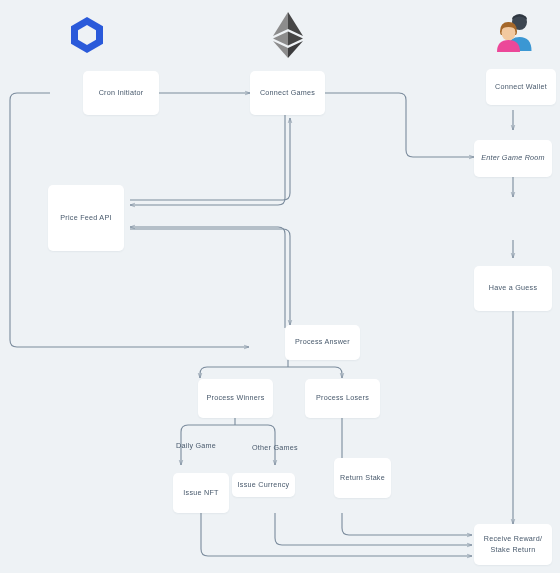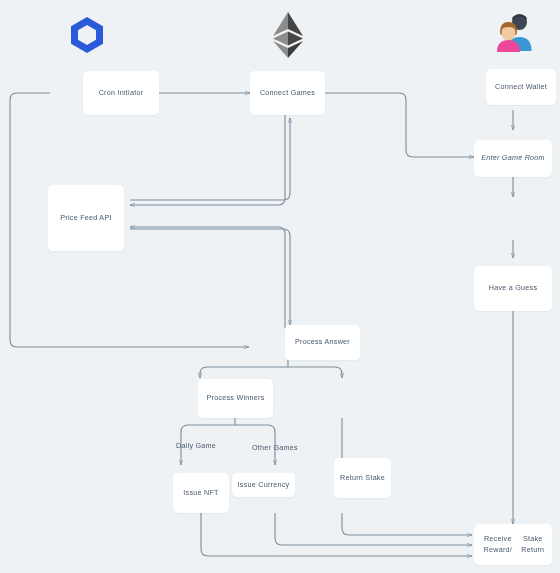--- a/index.html
+++ b/index.html
@@ -142,35 +142,36 @@
   <div class="node" style="left:48px;top:71px;width:76px;height:44px;margin-left:35px;">Cron Initiator</div>
 
   <div class="node" style="left:48px;top:185px;width:76px;height:66px;">Price Feed API</div>
 
   <div class="node" style="left:250px;top:71px;width:75px;height:44px;">Connect Games</div>
 
   <div class="node" style="left:250px;top:325px;width:75px;height:35px;margin-left:35px;">Process Answer</div>
 
   <div class="node" style="left:198px;top:379px;width:75px;height:39px;">Process Winners</div>
 
+  <div class="node" style="left:305px;top:379px;width:75px;height:39px;">Process Losers</div>
 
   <div class="node" style="left:173px;top:473px;width:56px;height:40px;">Issue NFT</div>
 
   <div class="node" style="left:232px;top:473px;width:63px;height:24px;">Issue Currency</div>
 
   <div class="node" style="left:314px;top:458px;width:57px;height:40px;margin-left:20px;">Return Stake</div>
 
   <div class="node" style="left:474px;top:69px;width:70px;height:36px;margin-left:12px;">Connect Wallet</div>
 
   <div class="node" style="left:474px;top:140px;width:78px;height:37px;font-style:italic;">Enter Game Room</div>
 
 
   <div class="node" style="left:474px;top:266px;width:78px;height:45px;">Have a Guess</div>
 
-  <div class="node" style="left:474px;top:524px;width:78px;height:41px;flex-direction:row;">
+  <div class="node" style="left:474px;top:524px;width:78px;height:41px;flex-direction:column;">
     <span>Receive Reward/</span>
     <span>Stake Return</span>
   </div>
 
   <div class="edge-label" style="left:176px;top:441px;">Daily Game</div>
 
   <div class="edge-label" style="left:252px;top:443px;">Other Games</div>
 
 </div>
 

